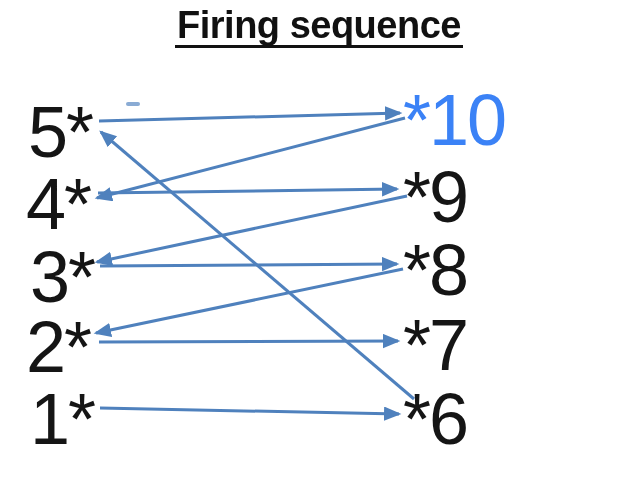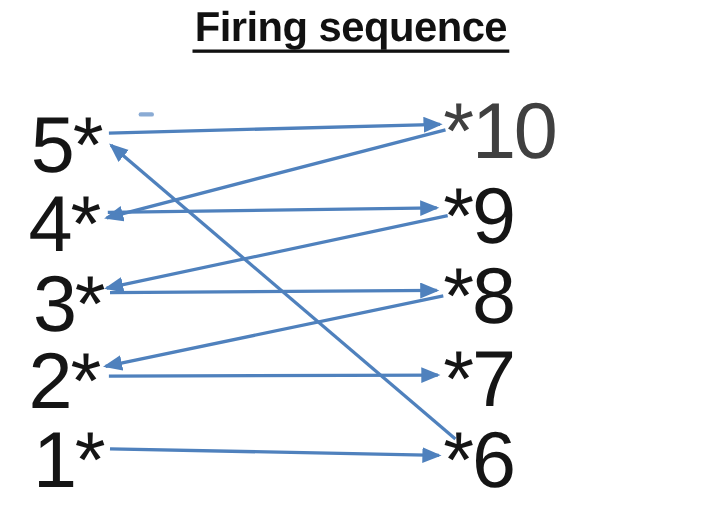--- a/index.html
+++ b/index.html
@@ -68,21 +68,21 @@
       <line x1="403" y1="269" x2="96" y2="333" stroke="#4f81bd" stroke-width="3" marker-end="url(#arrowhead)"></line>
       <line x1="99" y1="342" x2="398" y2="341" stroke="#4f81bd" stroke-width="3" marker-end="url(#arrowhead)"></line>
     </svg>
 
   <div id="node-layer">
       <div class="node" style="left: 28px; top: 96px; color: rgb(21, 21, 21);">5*</div>
       <div class="node" style="left: 26px; top: 168px; color: rgb(21, 21, 21);">4*</div>
       <div class="node" style="left: 30px; top: 241px; color: rgb(21, 21, 21);">3*</div>
       <div class="node" style="left: 26px; top: 311px; color: rgb(21, 21, 21);">2*</div>
       <div class="node" style="left: 30px; top: 383px; color: rgb(21, 21, 21);">1*</div>
-      <div class="node" style="left: 403px; top: 84px; color: #404040;">*10</div>
+      <div class="node" style="left: 403px; top: 84px; color: #3b82f6;">*10</div>
       <div class="node" style="left: 403px; top: 161px; color: rgb(21, 21, 21);">*9</div>
       <div class="node" style="left: 403px; top: 234px; color: rgb(21, 21, 21);">*8</div>
       <div class="node" style="left: 403px; top: 309px; color: rgb(21, 21, 21);">*7</div>
       <div class="node" style="left: 403px; top: 383px; color: rgb(21, 21, 21);">*6</div>
     </div>
 
   <div class="artifact" id="artifact-dash" style="left: 126px; top: 102px; width: 14px; height: 4px; background: rgb(138, 171, 212);"></div>
 
 </div>
 

